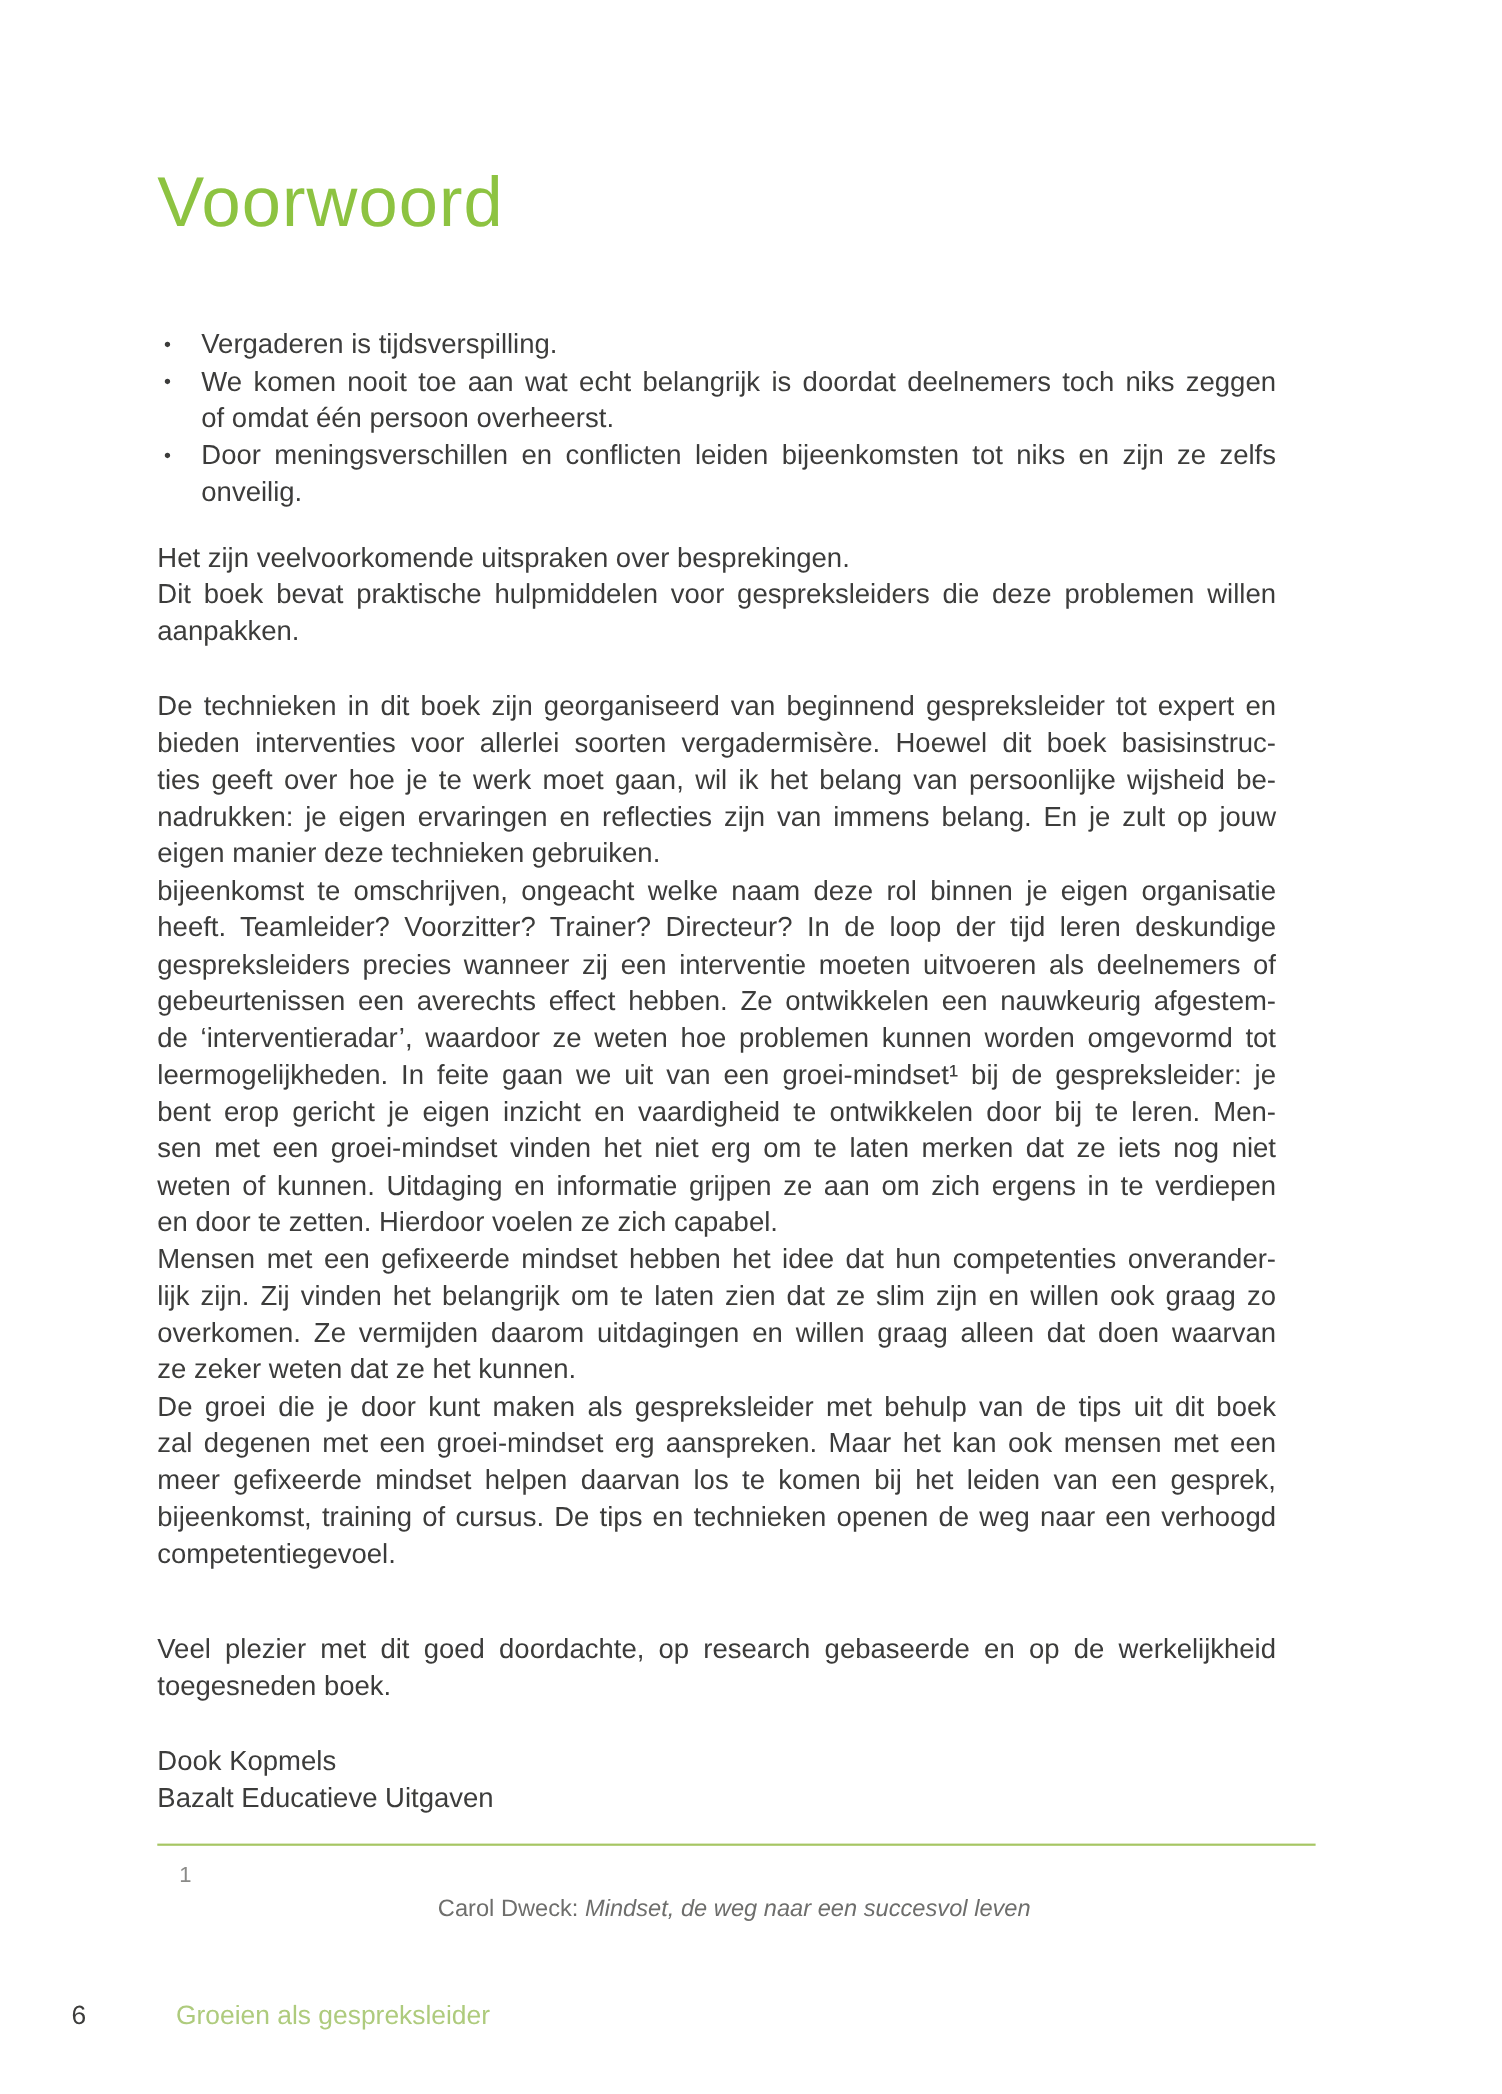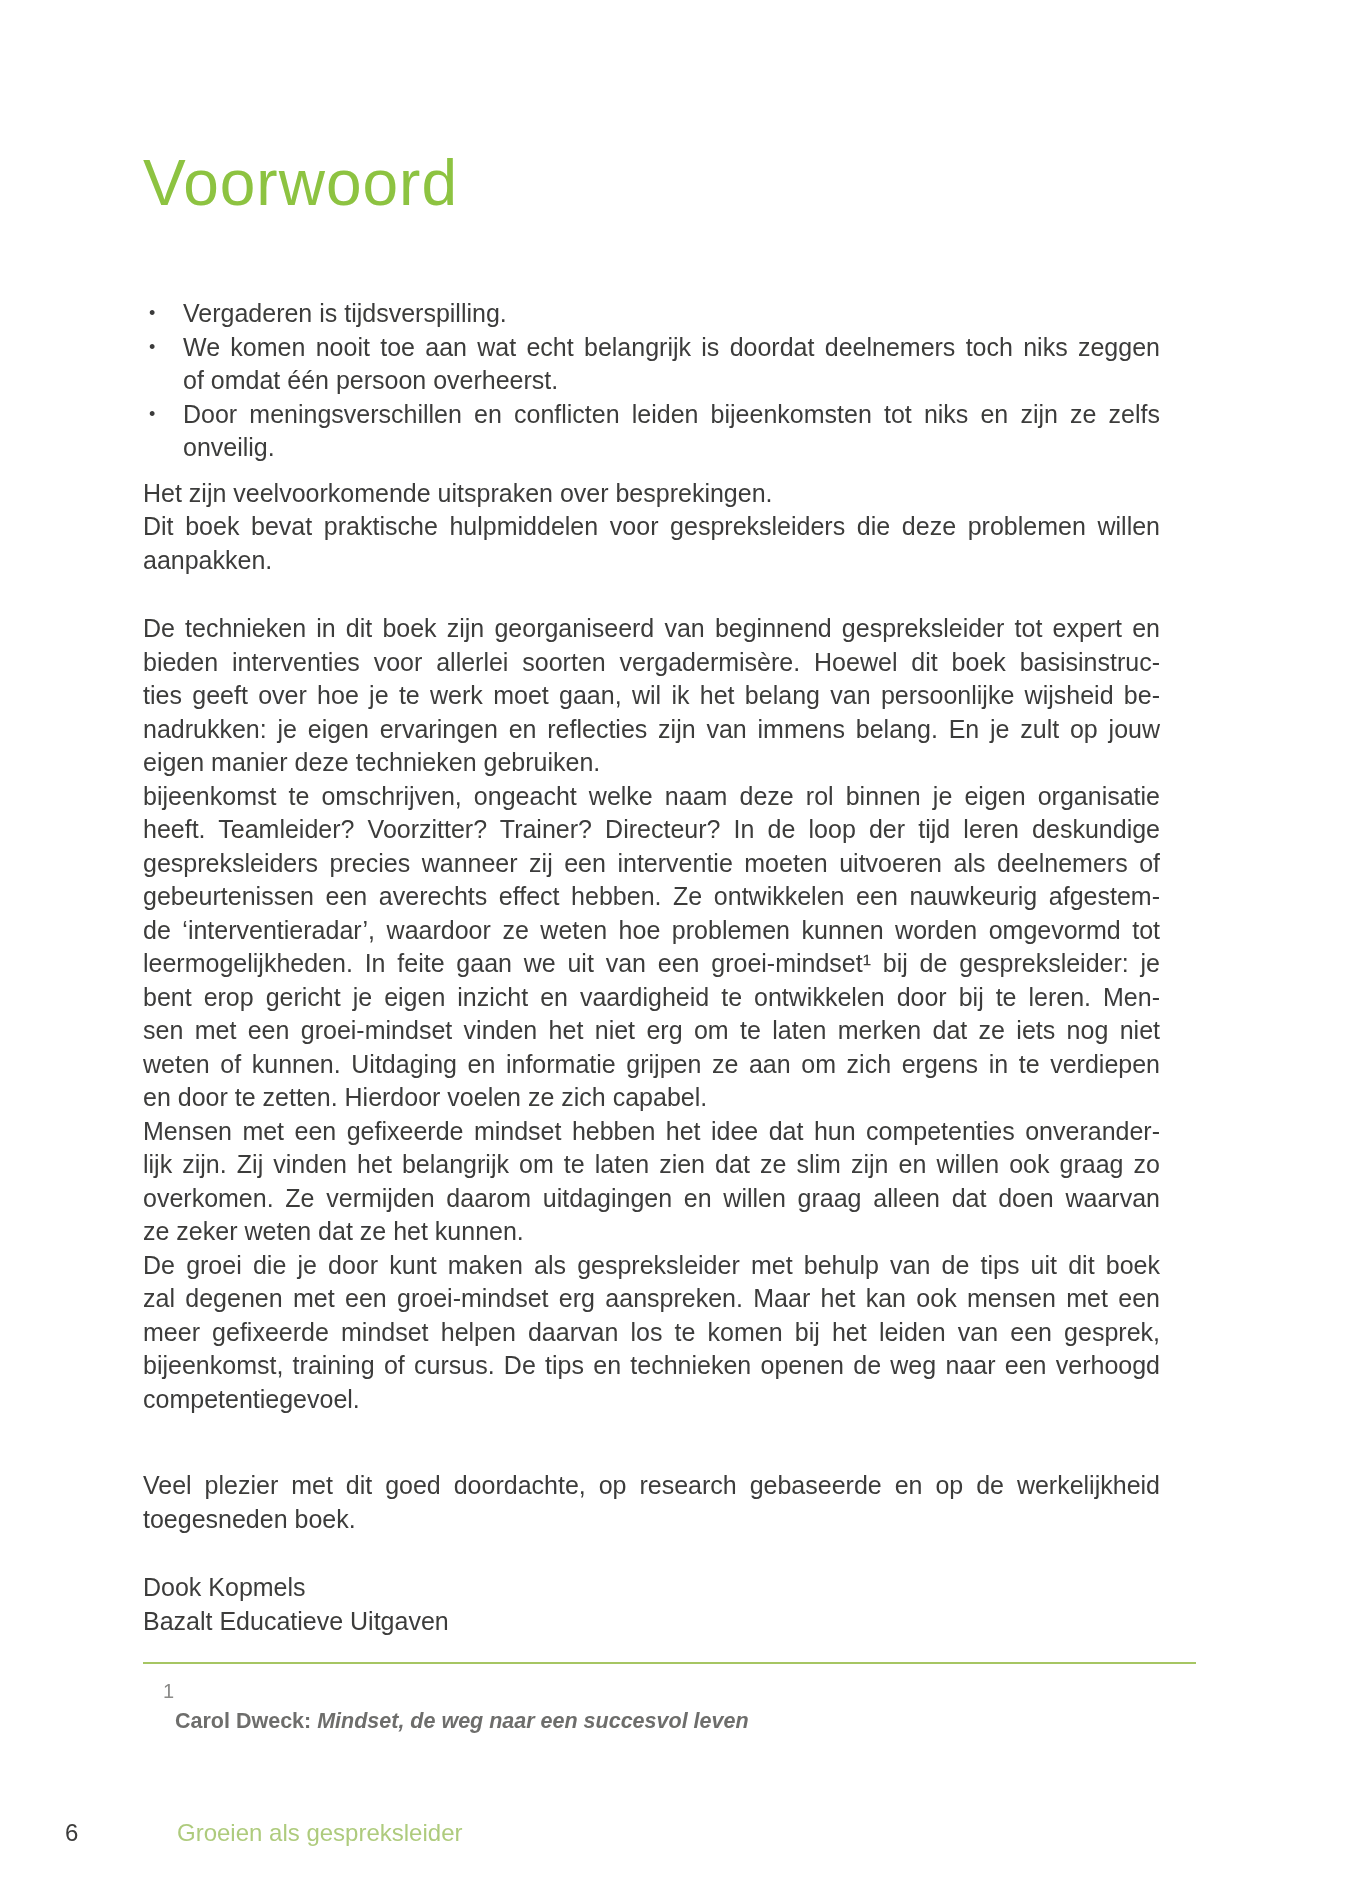--- a/index.html
+++ b/index.html
@@ -38,48 +38,49 @@
     -moz-text-align-last:justify;
     text-align-last:justify;
   }
   .it{font-style:italic;}
   .bullets{margin:81px 0 0 0;padding:0;list-style:none;}
   .bullet{position:relative;padding-left:40px;}
   .bullet .dot{
     position:absolute;left:6px;top:0;
     font-size:18px;line-height:33.5px;color:var(--body);
   }
-  .intro{margin-top:12px;}
+  .intro{margin-top:26px;}
   .main{margin-top:35px;}
   .closing{margin-top:53px;}
   .signature{margin-top:35px;}
   .footnote{margin-top:24px;}
   .rule{
     width:1053px;height:2px;
     background:var(--rule-green);
     margin:0;
   }
   .footnote-number{
     margin:14px 0 0 20px;
     font-size:20px;line-height:26px;
     color:#8a8a88;
   }
   .footnote-text{margin:2px 0 0 32px;}
   .footnote-text .line{
     font-size:21.5px;line-height:30px;
     color:var(--footnote-gray);
-    font-weight:700;
+    font-weight:400;
+    text-align:center;
   }
   .footer{position:absolute;left:0;top:1818px;width:100%;height:40px;}
   .footer .page-num{
     position:absolute;left:65px;top:0;
     font-size:24px;line-height:30px;color:var(--body);
   }
   .footer .book-title{
-    position:absolute;left:177px;top:0;
+    position:absolute;left:160px;top:0;
     font-size:24px;line-height:30px;
     color:var(--footer-green);
   }
 </style>
 </head>
 <body>
 
 <div class="page">
   <div class="content">
 

